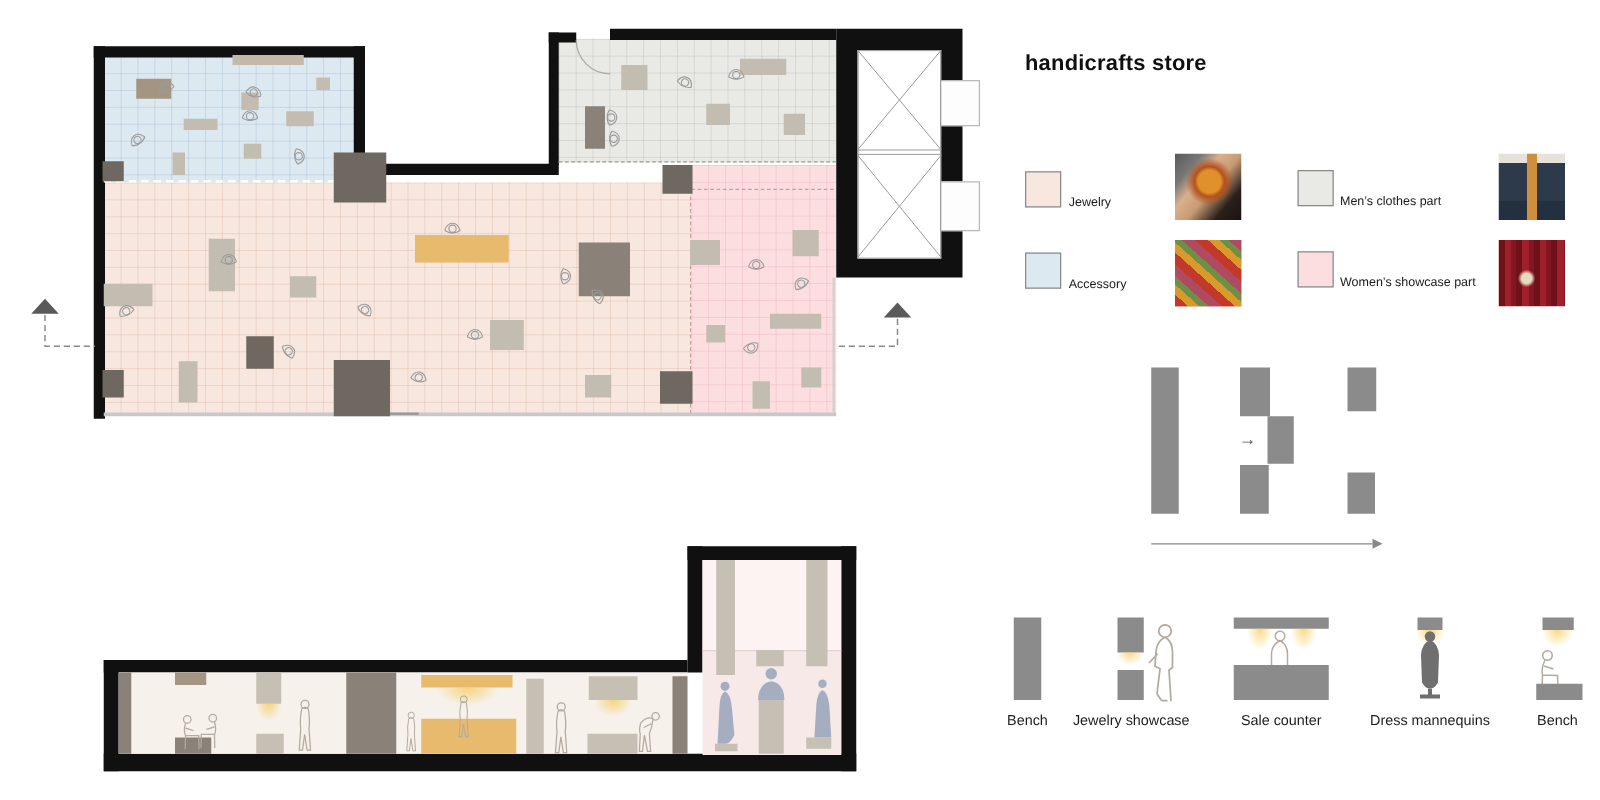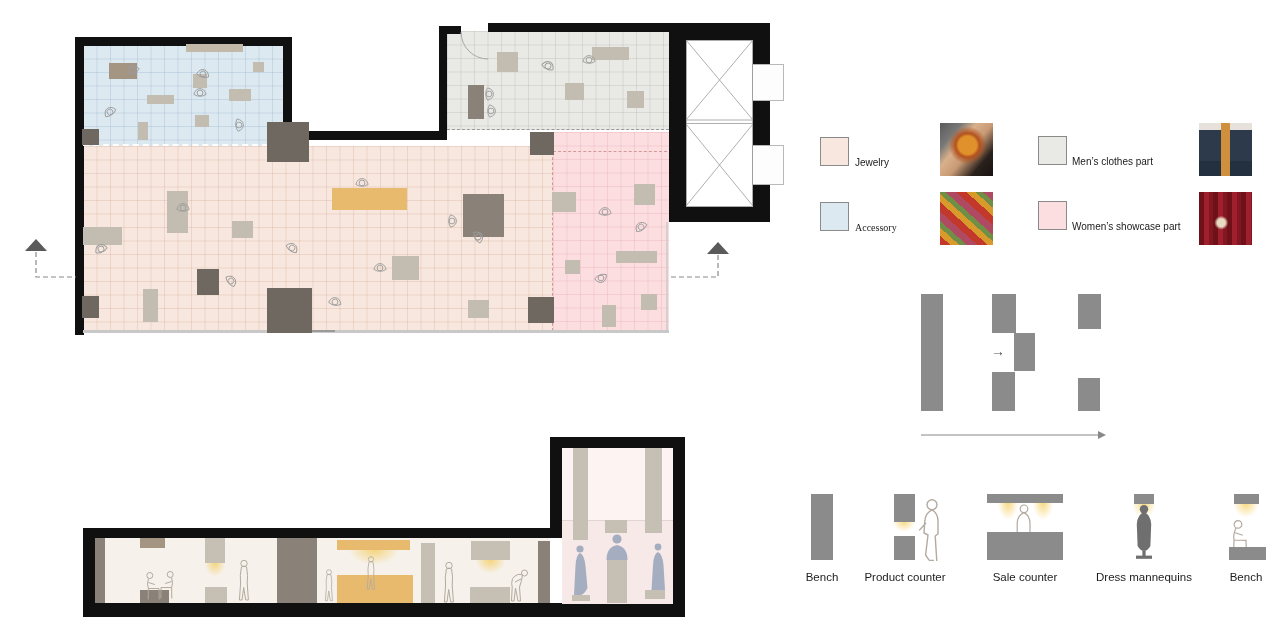--- a/index.html
+++ b/index.html
@@ -159,29 +159,30 @@
     <div class="f-brown" style="left:538px;top:541px;width:12px;height:62px;"></div>
     <div class="f-light" style="left:573px;top:448px;width:15px;height:92px;background:#c6c0b4;"></div>
     <div class="f-light" style="left:645px;top:448px;width:17px;height:85px;background:#c6c0b4;"></div>
     <div class="f-light" style="left:605px;top:520px;width:22px;height:13px;background:#c6c0b4;"></div>
     <div class="f-light" style="left:607px;top:558px;width:20px;height:45px;background:#c6c0b4;"></div>
     <div class="f-light" style="left:645px;top:590px;width:20px;height:9px;background:#c6c0b4;"></div>
     <div class="f-light" style="left:572px;top:595px;width:18px;height:6px;background:#c6c0b4;"></div>
   </div>
 
   <div class="title">
+    <div>handicrafts store</div>
   </div>
 
   <div>
     <div class="chip" style="left: 820px; top: 137px; background-color: rgb(247, 231, 222);"></div>
     <div class="leg-label" style="left:855px;top:145px;">Jewelry</div>
     <div class="photo photo-jewelry" style="left:940px;top:123px;"></div>
 
     <div class="chip" style="left: 820px; top: 202px; background-color: rgb(221, 233, 241);"></div>
-    <div class="leg-label" style="left:855px;top:210px;font-family:Liberation Serif, serif;">Accessory</div>
+    <div class="leg-label" style="left:855px;top:210px;">Accessory</div>
     <div class="photo photo-accessory" style="left:940px;top:192px;"></div>
 
     <div class="chip" style="left: 1038px; top: 136px; background-color: rgb(233, 233, 229);"></div>
     <div class="leg-label" style="left:1072px;top:144px;text-align:right;">Men’s clothes part</div>
     <div class="photo photo-mens" style="left:1199px;top:123px;"></div>
 
     <div class="chip" style="left: 1038px; top: 201px; background-color: rgb(252, 222, 225);"></div>
     <div class="leg-label" style="left:1072px;top:209px;">Women’s showcase part</div>
     <div class="photo photo-womens" style="left:1199px;top:192px;"></div>
   </div>
@@ -205,21 +206,21 @@
     <div class="sym-gray" style="left:811px;top:494px;width:22px;height:66px;"></div>
     <div class="sym-label" style="left:782px;top:571px;width:80px;">Bench</div>
 
     <div class="sym-gray" style="left:894px;top:494px;width:21px;height:28px;"></div>
     <div class="glow" style="left:891px;top:522px;width:26px;height:16px;"></div>
     <div class="sym-gray" style="left:894px;top:536px;width:21px;height:24px;"></div>
     <svg class="overlay" style="left:912px;top:498px;" width="36" height="64" viewBox="0 0 18 32" stroke="#b3aaa0" stroke-width="0.7" fill="none">
       <circle cx="10" cy="3.4" r="2.5"></circle>
       <path d="M10 5.9 Q6.8 7.4 6.4 11.5 L6 17.5 L8 18.5 L6.8 28.5 L8.6 31.2 M10 5.9 Q13 7.5 13 11.8 L13 18 L11.6 19 L12.4 31.5 M7 12.5 L3.6 16.2 M11 31.2 L8.6 31.2"></path>
     </svg>
-    <div class="sym-label" style="left:855px;top:571px;width:100px;">Product counter</div>
+    <div class="sym-label" style="left:855px;top:571px;width:100px;">Jewelry showcase</div>
 
     <div class="sym-gray" style="left:987px;top:494px;width:76px;height:9px;"></div>
     <div class="glow" style="left:996px;top:503px;width:24px;height:28px;"></div>
     <div class="glow" style="left:1031px;top:503px;width:24px;height:28px;"></div>
     <svg class="overlay" style="left:1008px;top:504px;" width="30" height="34" viewBox="0 0 15 17" stroke="#b3aaa0" stroke-width="0.6" fill="none">
       <circle cx="8" cy="2.4" r="1.9"></circle>
       <path d="M8 4.3 Q4.8 5.6 4.6 9.5 L4.6 16 M8 4.3 Q11 5.7 11 9.8 L11 16"></path>
     </svg>
     <div class="sym-gray" style="left:987px;top:532px;width:76px;height:28px;"></div>
     <div class="sym-label" style="left:975px;top:571px;width:100px;">Sale counter</div>

